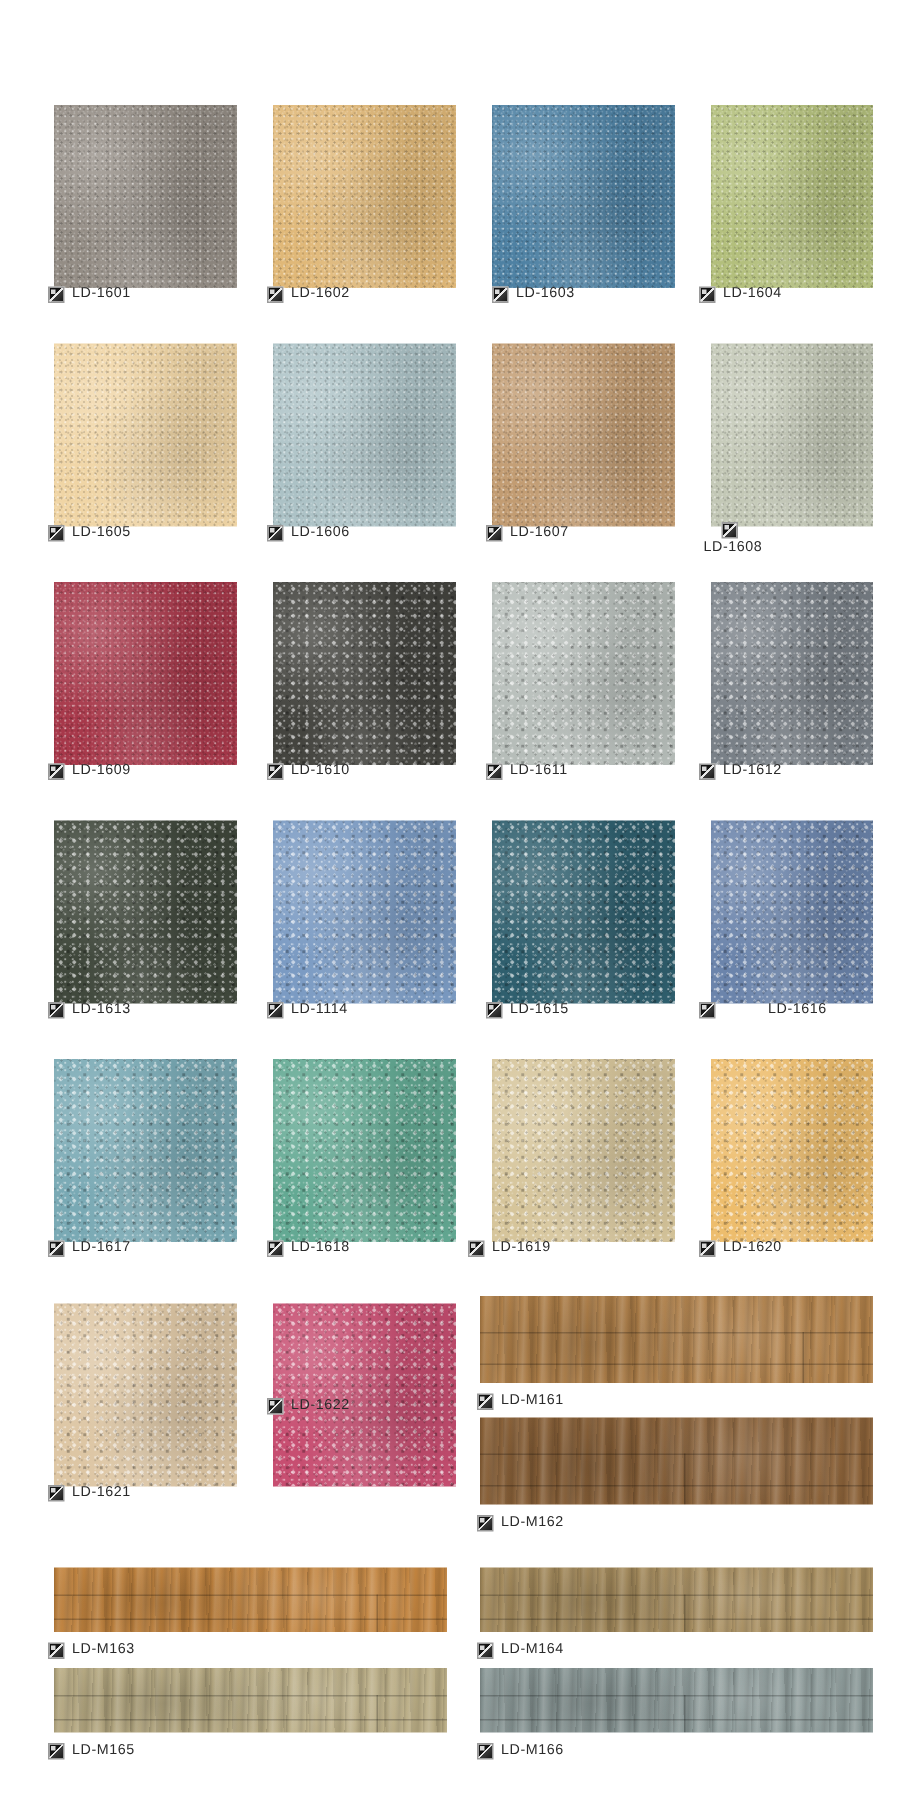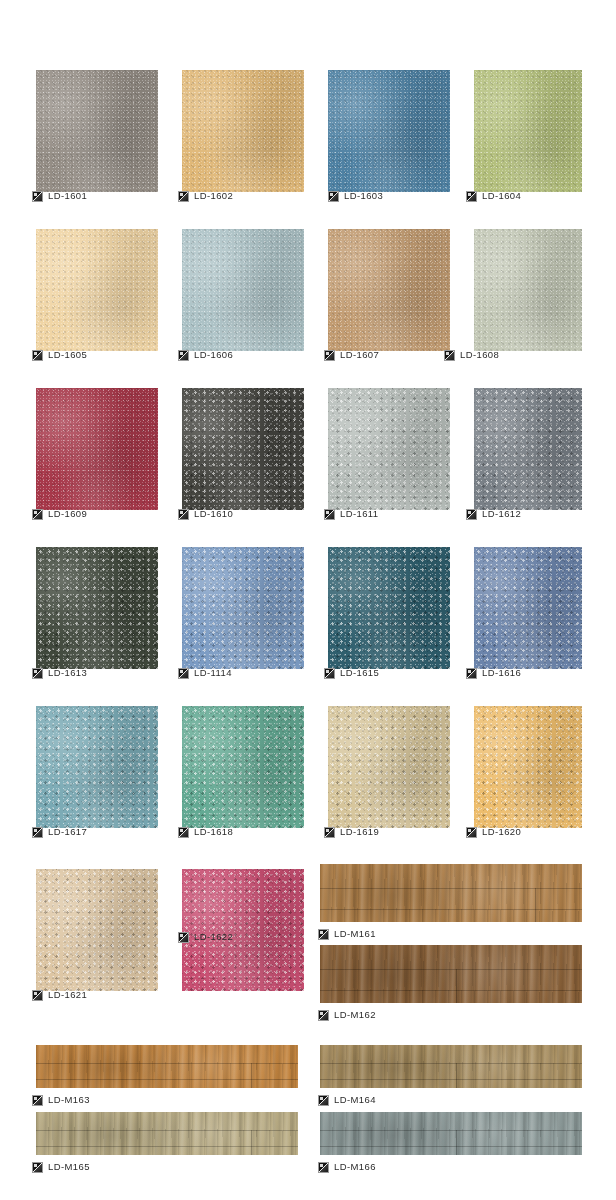--- a/index.html
+++ b/index.html
@@ -244,21 +244,21 @@
         <span class="code-icon"></span>
         <span class="caption-text">LD-1607</span>
       </div>
       <div class="swatch-cell" style="left: 474px; top: 229px; width: 108px; height: 122px;">
         <div class="swatch-chip" style="background-color: rgb(195, 200, 182);">
           <div class="chip-tex mottle"></div>
           <div class="chip-tex fine"></div>
           <div class="chip-tex spec"></div>
         </div>
       </div>
-      <div class="swatch-caption" style="left: 444px; top: 348px;">
+      <div class="swatch-caption" style="left: 464px; top: 348px; flex-direction: column;">
         <span class="code-icon"></span>
         <span class="caption-text">LD-1608</span>
       </div>
       <div class="swatch-cell" style="left: 36px; top: 388px; width: 122px; height: 122px;">
         <div class="swatch-chip" style="background-color: rgb(167, 56, 74);">
           <div class="chip-tex fine"></div>
           <div class="chip-tex mottle"></div>
           <div class="chip-tex spec"></div>
         </div>
       </div>
@@ -332,21 +332,21 @@
         <span class="code-icon"></span>
         <span class="caption-text">LD-1615</span>
       </div>
       <div class="swatch-cell" style="left: 474px; top: 547px; width: 108px; height: 122px;">
         <div class="swatch-chip" style="background-color: rgb(107, 132, 171);">
           <div class="chip-tex coarse"></div>
           <div class="chip-tex mottle"></div>
           <div class="chip-tex spec"></div>
         </div>
       </div>
-      <div class="swatch-caption" style="left: 466px; top: 666px;">
+      <div class="swatch-caption" style="left: 466px; top: 666px; gap: 30px;">
         <span class="code-icon"></span>
         <span class="caption-text">LD-1616</span>
       </div>
       <div class="swatch-cell" style="left: 36px; top: 706px; width: 122px; height: 122px;">
         <div class="swatch-chip" style="background-color: rgb(121, 169, 180);">
           <div class="chip-tex coarse"></div>
           <div class="chip-tex mottle"></div>
           <div class="chip-tex spec"></div>
         </div>
       </div>
@@ -365,21 +365,21 @@
         <span class="code-icon"></span>
         <span class="caption-text">LD-1618</span>
       </div>
       <div class="swatch-cell" style="left: 328px; top: 706px; width: 122px; height: 122px;">
         <div class="swatch-chip" style="background-color: rgb(214, 197, 155);">
           <div class="chip-tex coarse"></div>
           <div class="chip-tex mottle"></div>
           <div class="chip-tex spec"></div>
         </div>
       </div>
-      <div class="swatch-caption" style="left: 324px; top: 825px;">
+      <div class="swatch-caption" style="left: 312px; top: 825px;">
         <span class="code-icon"></span>
         <span class="caption-text">LD-1619</span>
       </div>
       <div class="swatch-cell" style="left: 474px; top: 706px; width: 108px; height: 122px;">
         <div class="swatch-chip" style="background-color: rgb(237, 189, 109);">
           <div class="chip-tex coarse"></div>
           <div class="chip-tex mottle"></div>
           <div class="chip-tex spec"></div>
         </div>
       </div>

